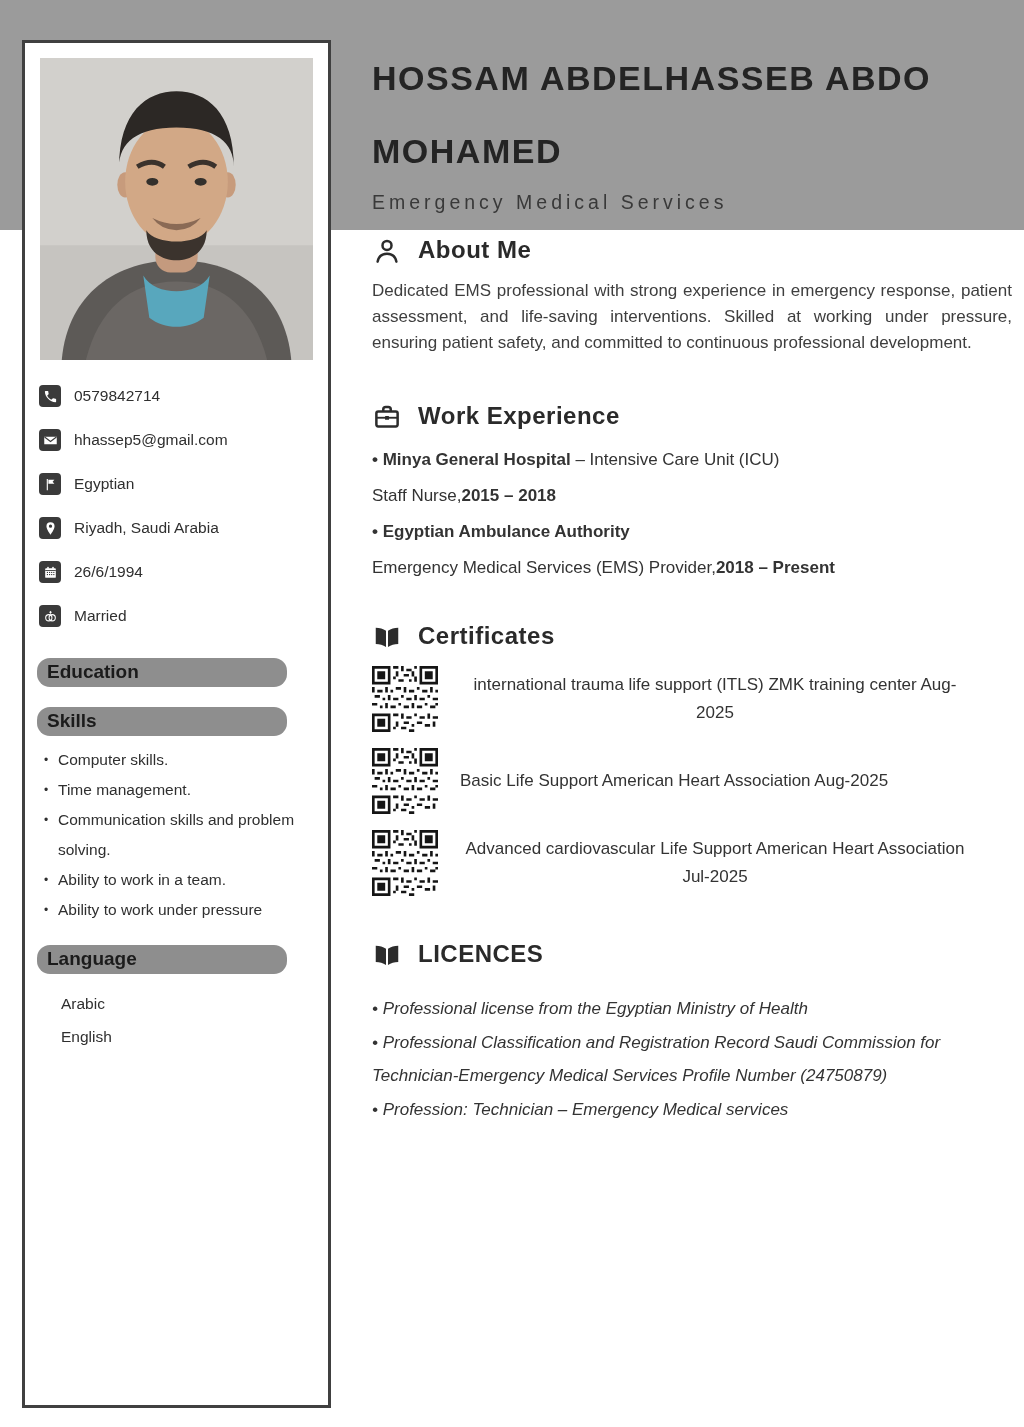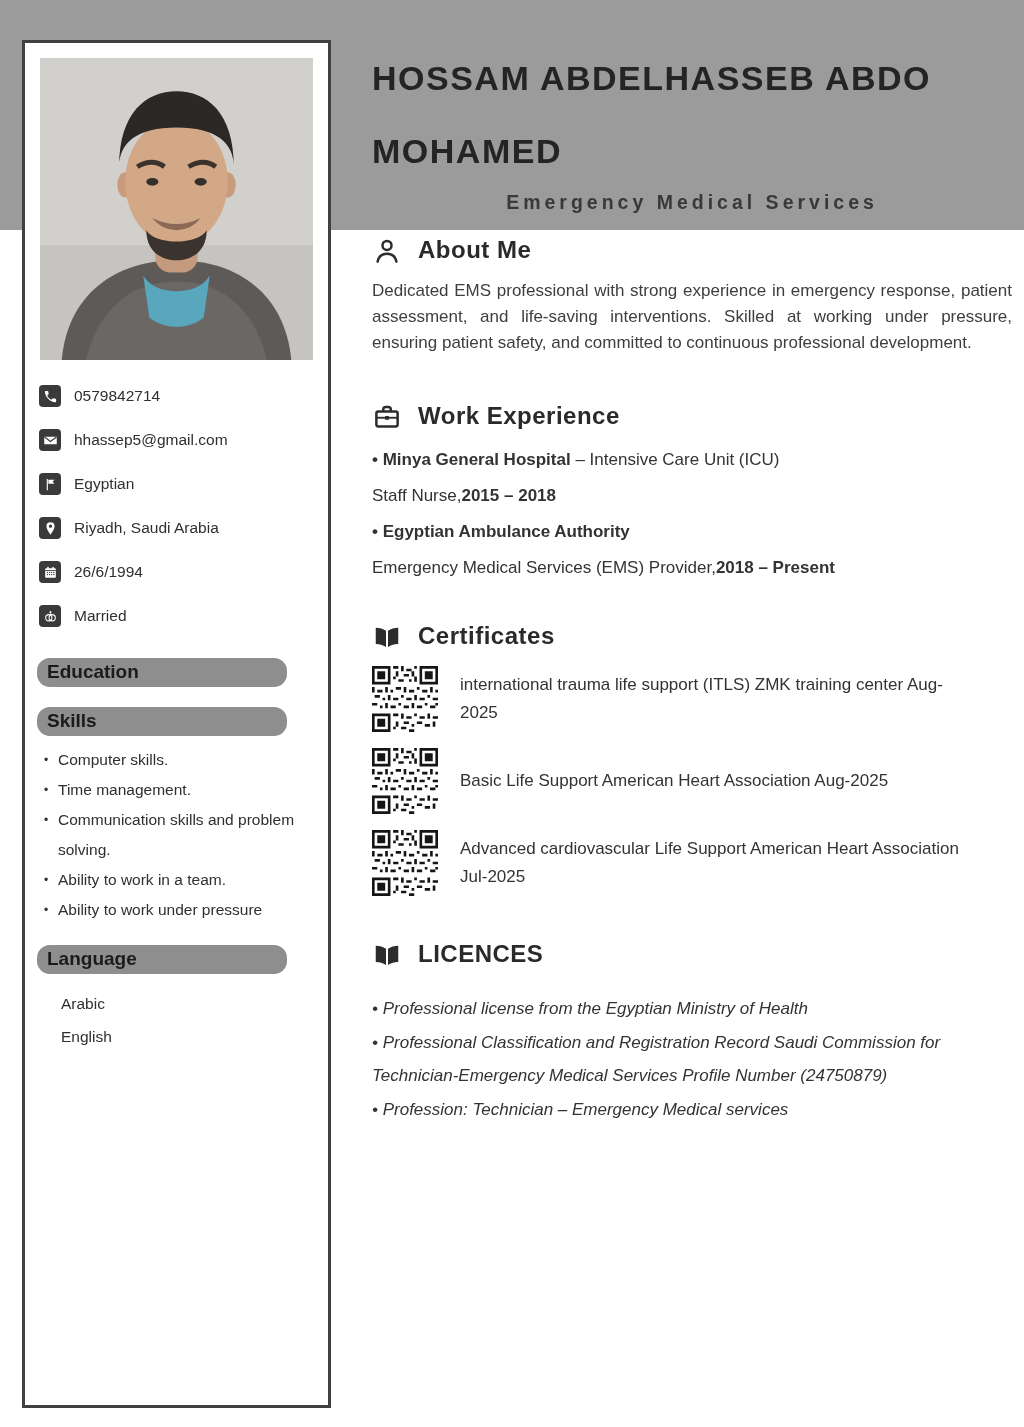--- a/index.html
+++ b/index.html
@@ -23,35 +23,35 @@
   .edu-text{margin:8px 0 0 16px;width:256px;font-size:15.5px;line-height:36px;color:#333;}
   .skills-list{margin:9px 0 0 18px;padding:0;list-style:none;width:268px;}
   .skills-list li{position:relative;padding-left:15px;font-size:15.5px;line-height:30px;color:#2f2f2f;}
   .skills-list li::before{content:"\2022";position:absolute;left:1px;top:0;font-size:12px;color:#2f2f2f;}
   .lang-list{margin:13px 0 0 36px;}
   .lang-item{font-size:15.5px;line-height:33px;color:#2f2f2f;}
 
   
   .main-header{position:absolute;left:372px;top:42px;width:640px;}
   .name{margin:0;font-size:34px;line-height:73px;font-weight:800;letter-spacing:1.5px;color:#242424;}
-  .subtitle{margin-top:3px;text-align:center;font-size:19.5px;letter-spacing:4px;color:#393939;font-weight:bold;}
+  .subtitle{margin-top:3px;font-size:19.5px;letter-spacing:4px;color:#393939;}
 
   .section{position:absolute;left:372px;width:640px;}
   .sec-about{top:236px;} .sec-work{top:402px;} .sec-cert{top:622px;} .sec-lic{top:940px;}
   .sec-header{display:flex;align-items:flex-start;gap:16px;}
   .sec-icon{width:30px;height:30px;flex:0 0 auto;}
   .sec-icon svg{width:100%;height:100%;display:block;}
   .sec-title{font-size:24px;font-weight:bold;color:#2a2a2a;letter-spacing:.5px;}
   .about-text{margin-top:12px;text-align:justify;font-size:17px;line-height:26px;color:#3e3e3e;}
 
   .work-block{margin-top:10px;}
   .work-line{margin:0;font-size:17px;line-height:36px;color:#333;}
   .b{font-weight:bold;text-align:right;}
 
-  .cert-rows{margin-top:14px;}
+  .cert-rows{margin-top:14px;text-align:center;}
   .cert-row{display:flex;align-items:center;gap:22px;margin-bottom:16px;}
   .qr{width:66px;height:66px;flex:0 0 auto;}
   .qr svg{width:100%;height:100%;display:block;}
   .cert-text{font-size:17px;line-height:28px;color:#333;max-width:510px;}
 
   .lic-list{margin-top:22px;font-style:italic;}
   .lic-item{margin:0;font-size:17px;line-height:33.5px;color:#333;}
 
   .defs-hidden{position:absolute;width:0;height:0;overflow:hidden;}
 </style>

